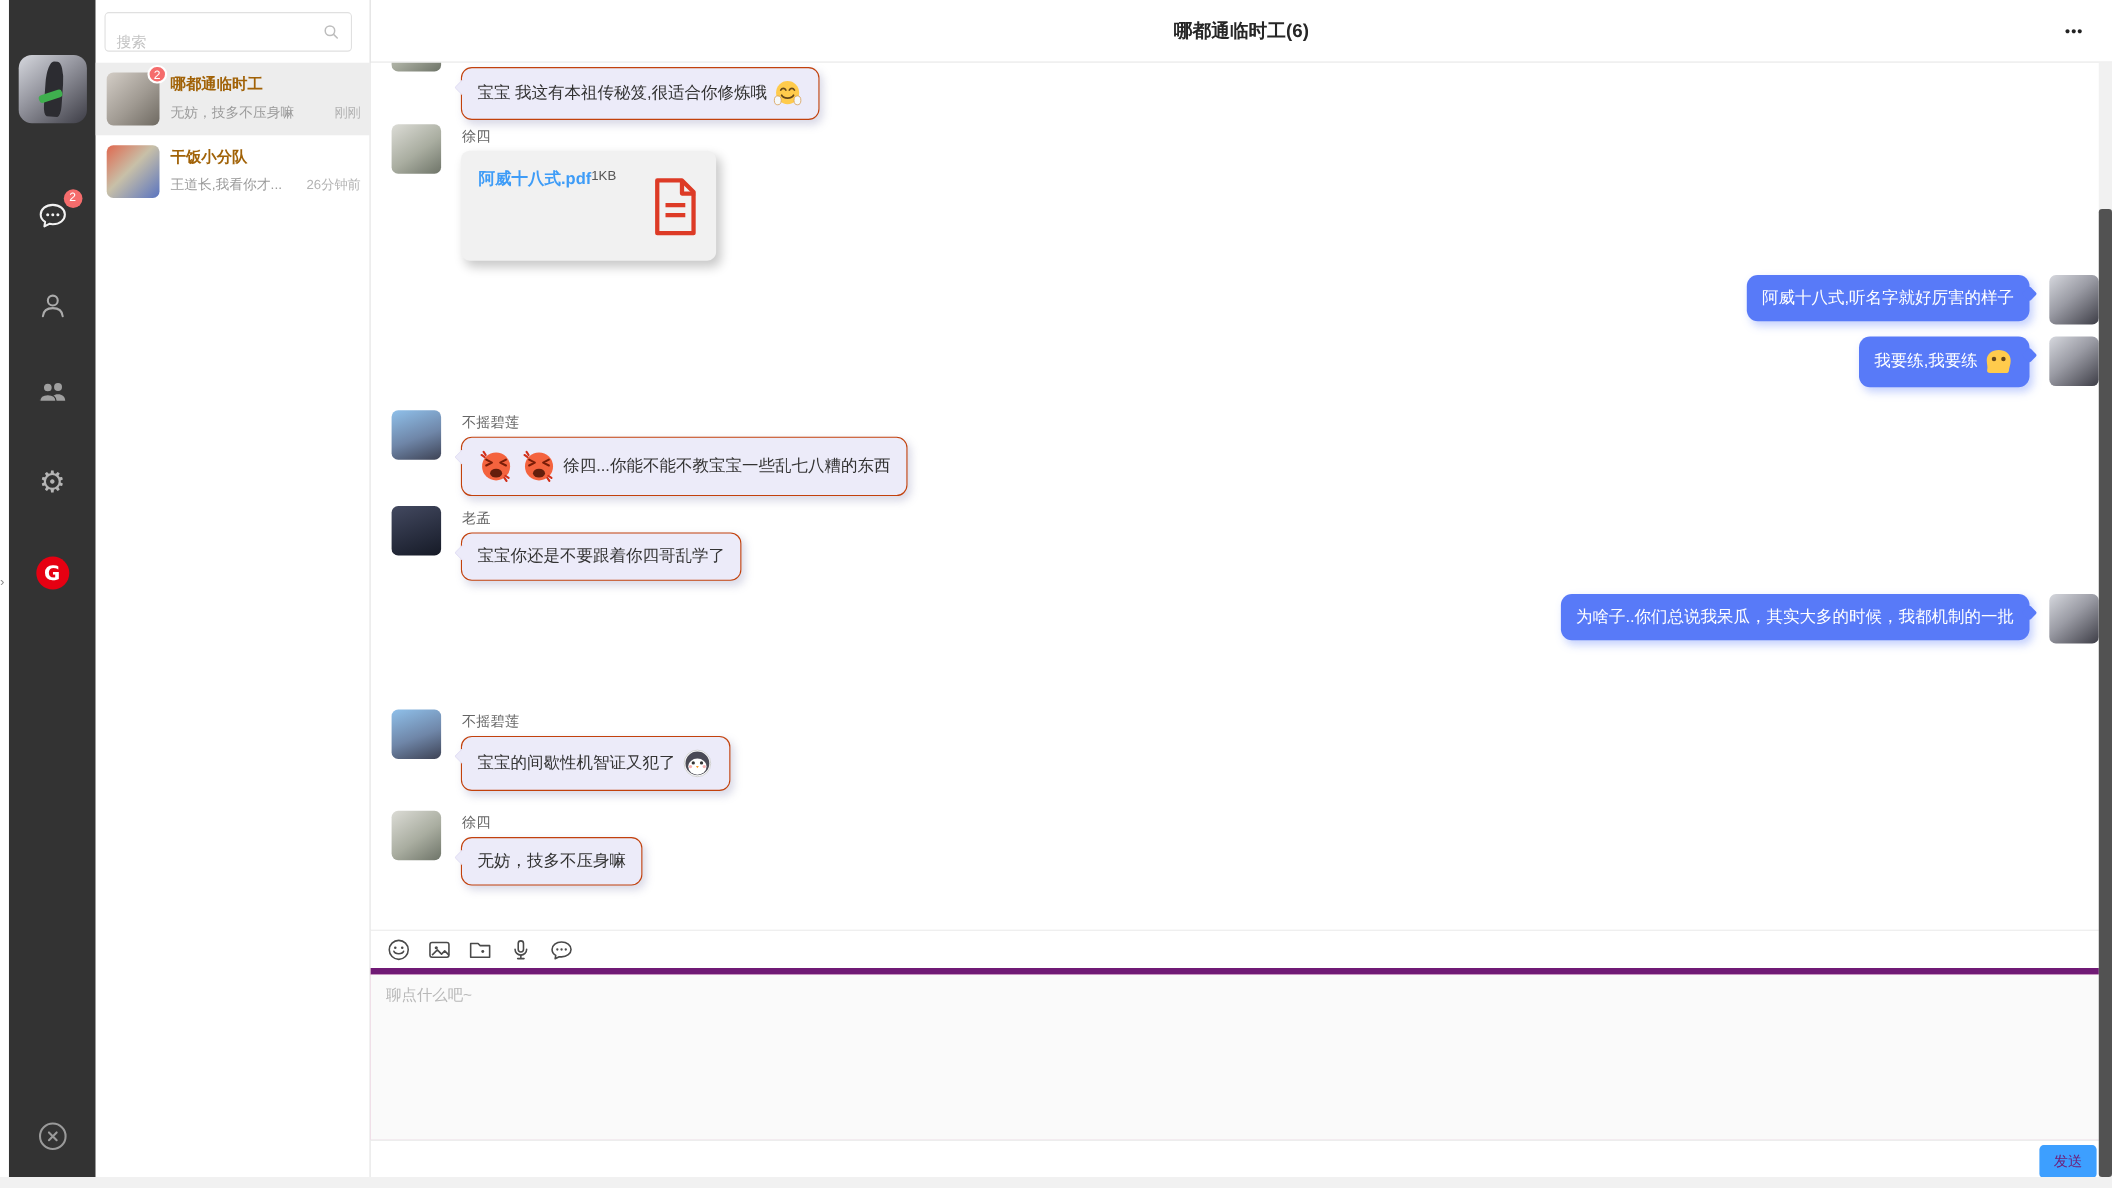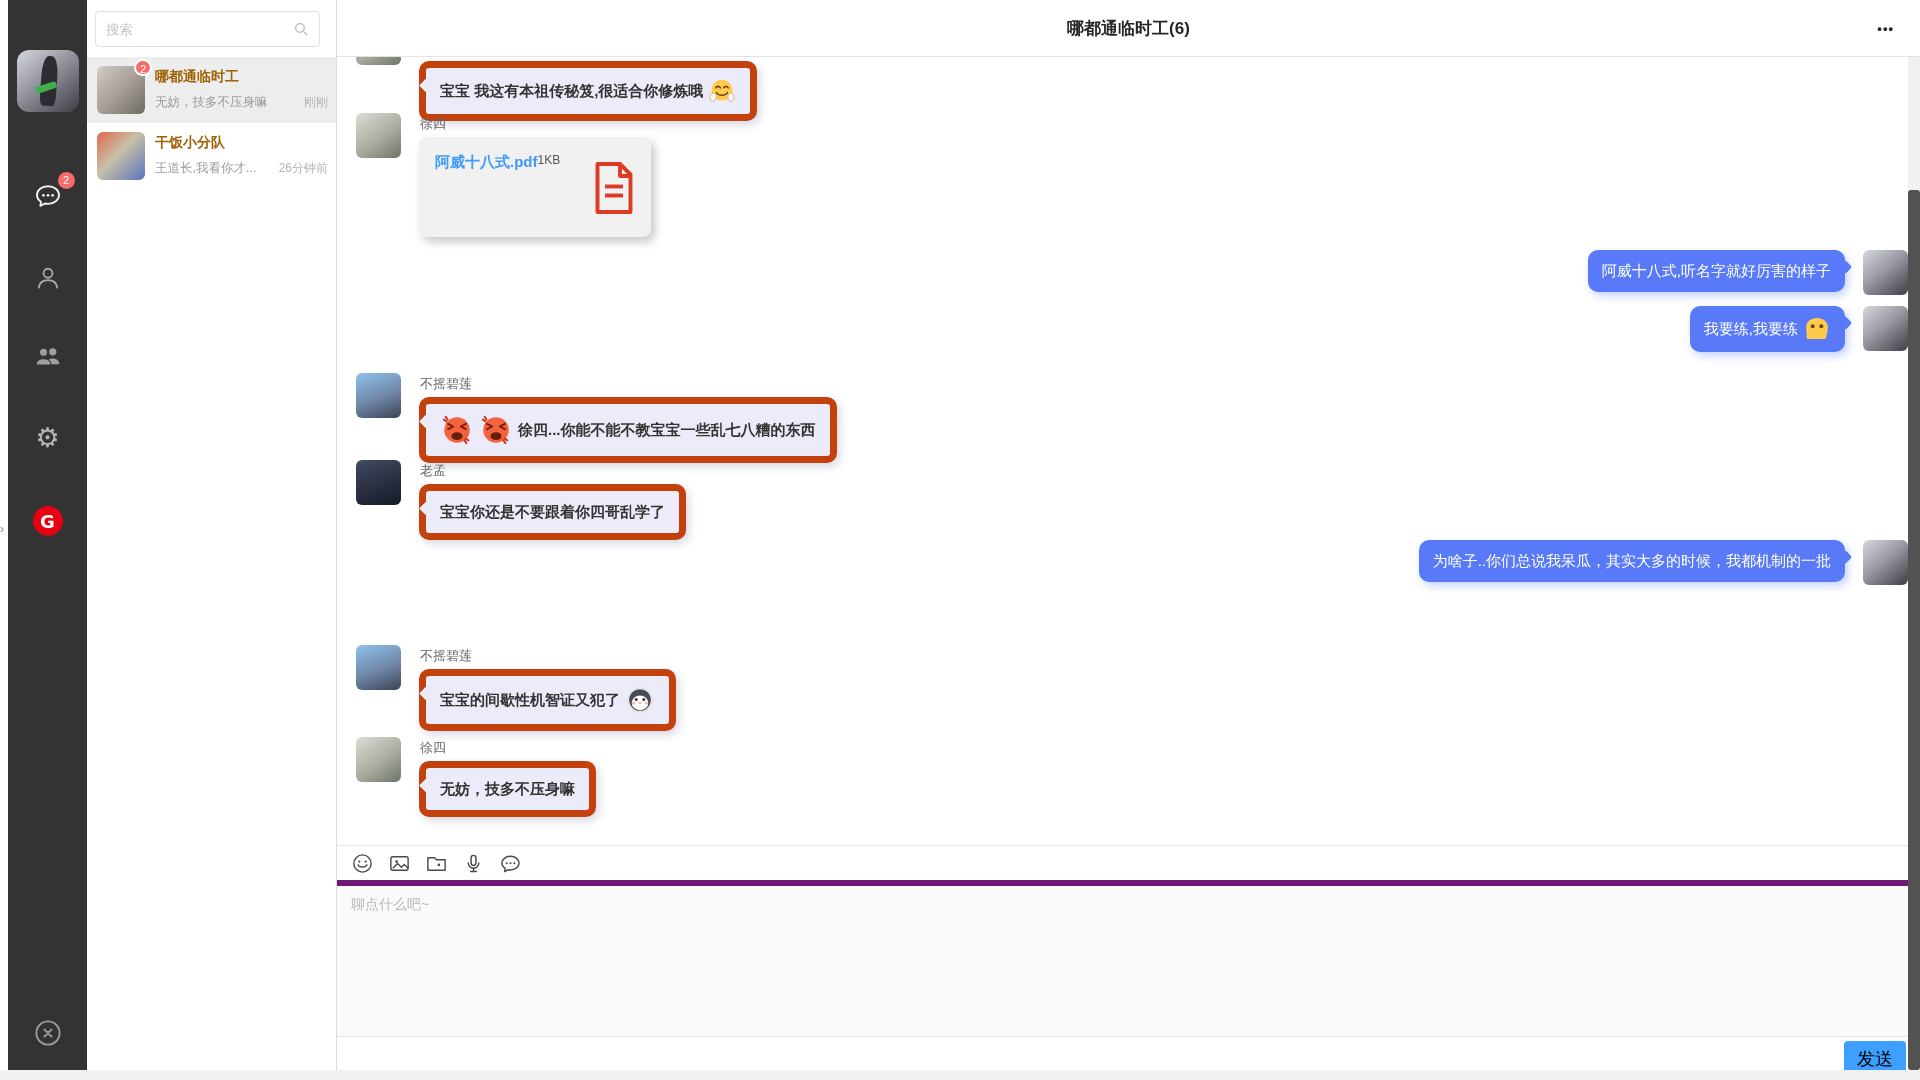--- a/index.html
+++ b/index.html
@@ -27,21 +27,21 @@
   .nav-logo { margin-top:53px; width:30px; height:30px; border-radius:50%; background:#E60012;
     display:flex; align-items:center; justify-content:center; color:#fff; font-weight:bold; font-size:18px;
     font-family:"DejaVu Sans","Liberation Sans",sans-serif; cursor:pointer; }
   .nav-close { margin-top:auto; margin-bottom:32px; }
   .badge { position:absolute; min-width:17px; height:17px; border-radius:9px; background:#F56C6C;
     color:#fff; font-size:11px; line-height:17px; text-align:center; padding:0 4px; }
   .navbtn .badge { top:-9px; right:-12px; }
 
   
   .chatlist { flex:0 0 249px; background:#fff; display:flex; flex-direction:column; }
-  .search-row { display:flex; align-items:center; margin:11px 16px 10px 8px; height:36px;
+  .search-row { display:flex; align-items:flex-end; margin:11px 16px 10px 8px; height:36px;
     border:1px solid #e0e0e0; border-radius:4px; background:#fff; }
   .search-row input { flex:1; border:none; outline:none; padding-left:10px; font-size:13.5px; color:#333;
     font-family:inherit; background:transparent; }
   .search-row input::placeholder { color:#c2c2c2; }
   .search-btn { width:36px; height:34px; display:flex; align-items:center; justify-content:center; cursor:pointer; }
   .clitem { display:flex; padding:9px 8px 9px 10px; height:66px; cursor:pointer; }
   .clitem.selected { background:#ededed; }
   .clavatar-wrap { position:relative; flex:0 0 48px; }
   .clavatar { width:48px; height:48px; border-radius:6px; }
   .av-group1 { background:linear-gradient(135deg,#d3cdc6 0%,#a09a92 55%,#6f6a62 100%); }
@@ -69,22 +69,22 @@
   .av-xusi  { background:linear-gradient(145deg,#dcdcd6 0%,#a9ada0 55%,#6e7468 100%); }
   .av-biyan { background:linear-gradient(160deg,#8fc0ea 0%,#6f86a8 55%,#3d4254 100%); }
   .av-laomeng { background:linear-gradient(160deg,#434960 0%,#232838 70%,#161a26 100%); }
   .av-self  { background:linear-gradient(140deg,#d6d8de 0%,#9a9ba4 45%,#3d3d46 100%); }
   .mcol { margin-left:18px; min-width:0; }
   .rrow .bubble { margin-right:18px; }
   .mname { font-size:13px; color:#666; margin:3px 0 5px 1px; line-height:16px; }
 
   .bubble { position:relative; display:flex; align-items:center; gap:5px; padding:9px 14px;
     font-size:15px; line-height:24px; border-radius:10px; width:max-content; max-width:560px; cursor:default; }
-  .bubble.bl { background:#ECEBF9; border:7px solid #c2410c; color:#333;
-    box-shadow:3px 4px 8px rgba(120,120,170,0.28);font-weight:bold; }
+  .bubble.bl { background:#ECEBF9; border:1px solid #c2410c; color:#333;
+    box-shadow:3px 4px 8px rgba(120,120,170,0.28); }
   .bubble.bl::before { content:""; position:absolute; left:-5px; top:12px; width:10px; height:10px;
     background:#ECEBF9; border-left:1px solid #E3E0F4; border-bottom:1px solid #E3E0F4;
     transform:rotate(45deg); border-radius:2px; }
   .bubble.br { background:#587AF8; color:#fff; box-shadow:3px 4px 8px rgba(88,122,248,0.35); }
   .bubble.br::after { content:""; position:absolute; right:-5px; top:12px; width:10px; height:10px;
     background:#587AF8; transform:rotate(45deg); border-radius:2px; }
 
   .emsvg { width:28px; height:28px; display:block; }
   .emsvg.lg { width:34px; height:34px; }
   .sticker { width:30px; height:30px; }
@@ -104,21 +104,21 @@
   .toolbar { flex:0 0 35px; border-top:1px solid #e5e5e5; background:#fff;
     display:flex; align-items:center; padding-left:10px; gap:7px; }
   .tbtn { width:30px; height:28px; display:flex; align-items:center; justify-content:center; cursor:pointer; }
   .tbtn svg { width:23px; height:23px; }
   .inputarea { flex:0 0 156px; border-top:6px solid #701a75; background:#f9a8d4; }
   .inputarea textarea { width:100%; height:100%; background:#fafafa; border:none; outline:none; resize:none;
     padding:10px 14px; font-size:14px; color:#333; font-family:inherit; }
   .inputarea textarea::placeholder { color:#b8b8b8; }
   .sendrow { flex:0 0 44px; border-top:1px solid #e5e5e5; background:#fff;
     display:flex; justify-content:flex-end; align-items:flex-start; padding:4px 14px 0 0; }
-  .send-btn { background:#3D9FFF; color:#000000; font-size:18px; border:none; border-radius:4px;
+  .send-btn { background:#3D9FFF; color:#701a75; font-size:13px; border:none; border-radius:4px;
     padding:6px 13px; cursor:pointer; font-family:inherit; }
 
   
   .vscroll { position:absolute; right:0; top:57px; bottom:10px; width:12px; background:#f1f1f1; z-index:6; }
   .vthumb { position:absolute; top:133px; left:0; width:12px; height:calc(100% - 133px);
     background:#525252; border-radius:3px; }
   .hscroll { position:absolute; left:0; bottom:0; width:100%; height:10px; background:#f1f1f1; z-index:7; }
 </style>
 </head>
 <body>

